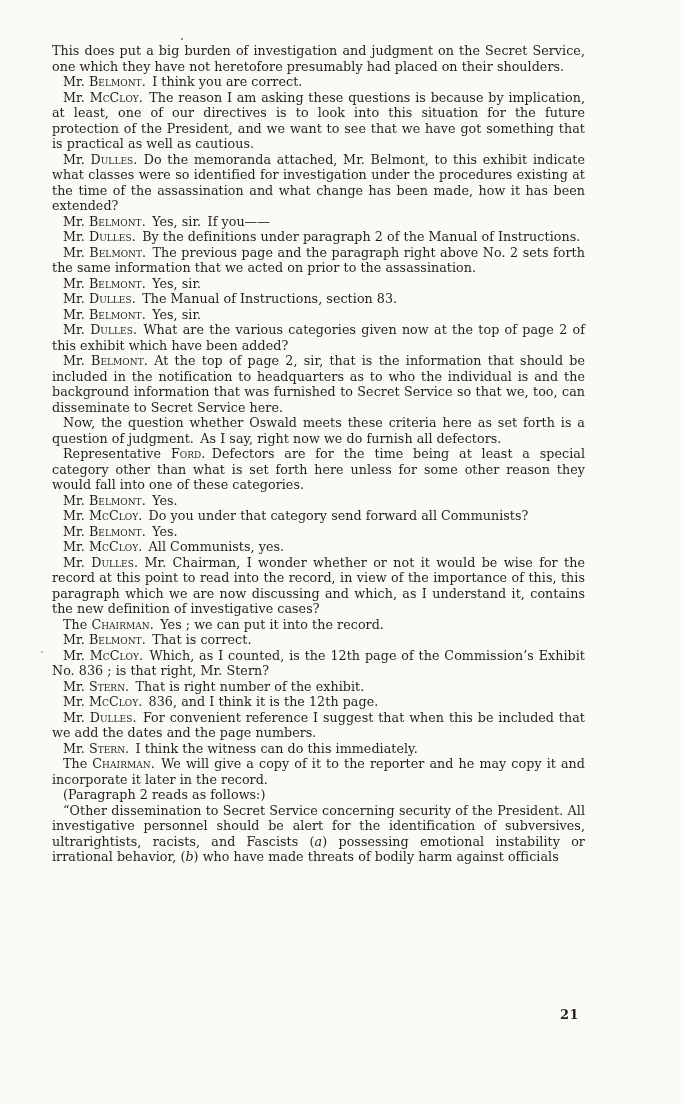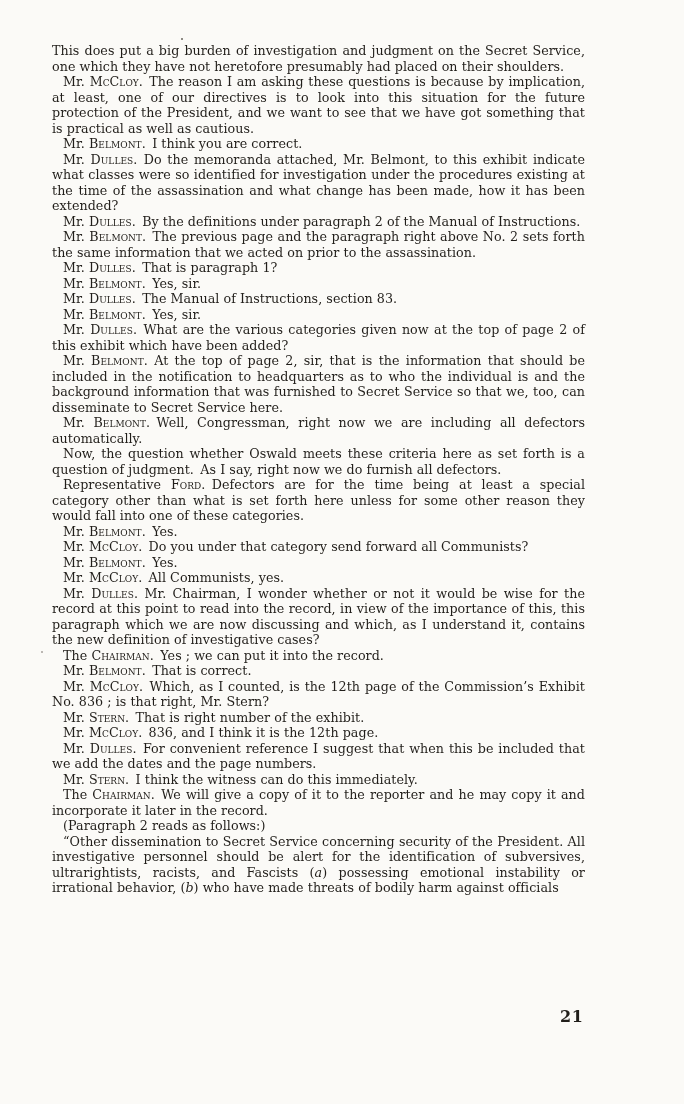--- a/index.html
+++ b/index.html
@@ -30,50 +30,49 @@
     margin: 0;
     text-indent: 11px;
   }
   .para.flush { text-indent: 0; }
   .sc { font-variant-caps: small-caps; }
   .seg-italic { font-style: italic; }
   .pageno {
     position: absolute;
     top: 1007px;
     left: 560px;
-    font-size: 16px;
+    font-size: 13px;
     font-weight: bold;
     letter-spacing: 0.5px;
   }
   .speck {
     position: absolute;
     background: #6a665f;
     border-radius: 50%;
   }
   .speck.s1 { left: 181px; top: 38px; width: 2px; height: 2px; }
   .speck.s2 { left: 41px; top: 651px; width: 2px; height: 2px; opacity: 0.6; }
 </style>
 </head>
 <body>
 
 <div class="sheet">
   <main class="text-block">
       <p class="para flush"><span>This does put a big burden of investigation and judgment on the Secret Service, one which they have not heretofore presumably had placed on their shoulders.</span></p>
+      <p class="para"><span>Mr.</span> <span class="sc">Belmont</span><span>. </span><span>I think you are correct.</span></p>
       <p class="para"><span>Mr.</span> <span class="sc">McCloy</span><span>. </span><span>The reason I am asking these questions is because by implication, at least, one of our directives is to look into this situation for the future protection of the President, and we want to see that we have got something that is practical as well as cautious.</span></p>
-      <p class="para"><span>Mr.</span> <span class="sc">Belmont</span><span>. </span><span>I think you are correct.</span></p>
       <p class="para"><span>Mr.</span> <span class="sc">Dulles</span><span>. </span><span>Do the memoranda attached, Mr. Belmont, to this exhibit indicate what classes were so identified for investigation under the procedures existing at the time of the assassination and what change has been made, how it has been extended?</span></p>
+      <p class="para"><span>Mr.</span> <span class="sc">Belmont</span><span>. </span><span>Yes, sir. If you——</span></p>
       <p class="para"><span>Mr.</span> <span class="sc">Dulles</span><span>. </span><span>By the definitions under paragraph 2 of the Manual of Instructions.</span></p>
       <p class="para"><span>Mr.</span> <span class="sc">Belmont</span><span>. </span><span>The previous page and the paragraph right above No. 2 sets forth the same information that we acted on prior to the assassination.</span></p>
-      <p class="para"><span>Mr.</span> <span class="sc">Dulles</span><span>. </span><span>That is paragraph 1?</span></p>
       <p class="para"><span>Mr.</span> <span class="sc">Belmont</span><span>. </span><span>Yes, sir.</span></p>
       <p class="para"><span>Mr.</span> <span class="sc">Dulles</span><span>. </span><span>The Manual of Instructions, section 83.</span></p>
       <p class="para"><span>Mr.</span> <span class="sc">Belmont</span><span>. </span><span>Yes, sir.</span></p>
       <p class="para"><span>Mr.</span> <span class="sc">Dulles</span><span>. </span><span>What are the various categories given now at the top of page 2 of this exhibit which have been added?</span></p>
       <p class="para"><span>Mr.</span> <span class="sc">Belmont</span><span>. </span><span>At the top of page 2, sir, that is the information that should be included in the notification to headquarters as to who the individual is and the background information that was furnished to Secret Service so that we, too, can disseminate to Secret Service here.</span></p>
-      <p class="para"><span>Mr.</span> <span class="sc">Belmont</span><span>. </span><span>Well, Congressman, right now we are including all defectors automatically.</span></p>
       <p class="para"><span>Now, the question whether Oswald meets these criteria here as set forth is a question of judgment. As I say, right now we do furnish all defectors.</span></p>
       <p class="para"><span>Representative</span> <span class="sc">Ford</span><span>. </span><span>Defectors are for the time being at least a special category other than what is set forth here unless for some other reason they would fall into one of these categories.</span></p>
       <p class="para"><span>Mr.</span> <span class="sc">Belmont</span><span>. </span><span>Yes.</span></p>
       <p class="para"><span>Mr.</span> <span class="sc">McCloy</span><span>. </span><span>Do you under that category send forward all Communists?</span></p>
       <p class="para"><span>Mr.</span> <span class="sc">Belmont</span><span>. </span><span>Yes.</span></p>
       <p class="para"><span>Mr.</span> <span class="sc">McCloy</span><span>. </span><span>All Communists, yes.</span></p>
       <p class="para"><span>Mr.</span> <span class="sc">Dulles</span><span>. </span><span>Mr. Chairman, I wonder whether or not it would be wise for the record at this point to read into the record, in view of the importance of this, this paragraph which we are now discussing and which, as I understand it, contains the new definition of investigative cases?</span></p>
       <p class="para"><span>The</span> <span class="sc">Chairman</span><span>. </span><span>Yes ; we can put it into the record.</span></p>
       <p class="para"><span>Mr.</span> <span class="sc">Belmont</span><span>. </span><span>That is correct.</span></p>
       <p class="para"><span>Mr.</span> <span class="sc">McCloy</span><span>. </span><span>Which, as I counted, is the 12th page of the Commission’s Exhibit No. 836 ; is that right, Mr. Stern?</span></p>

